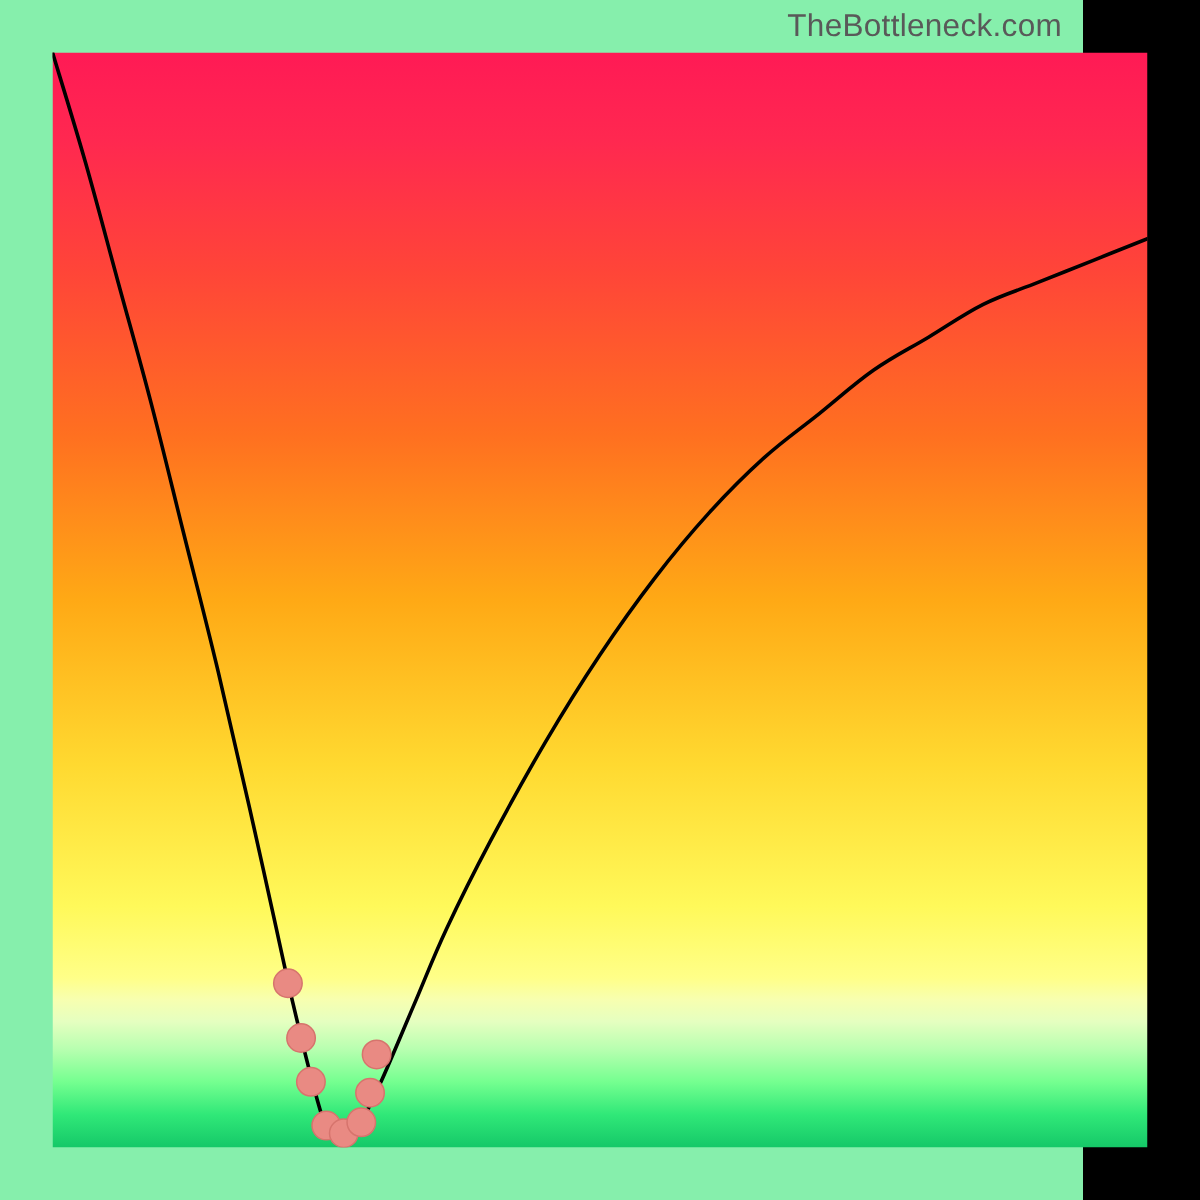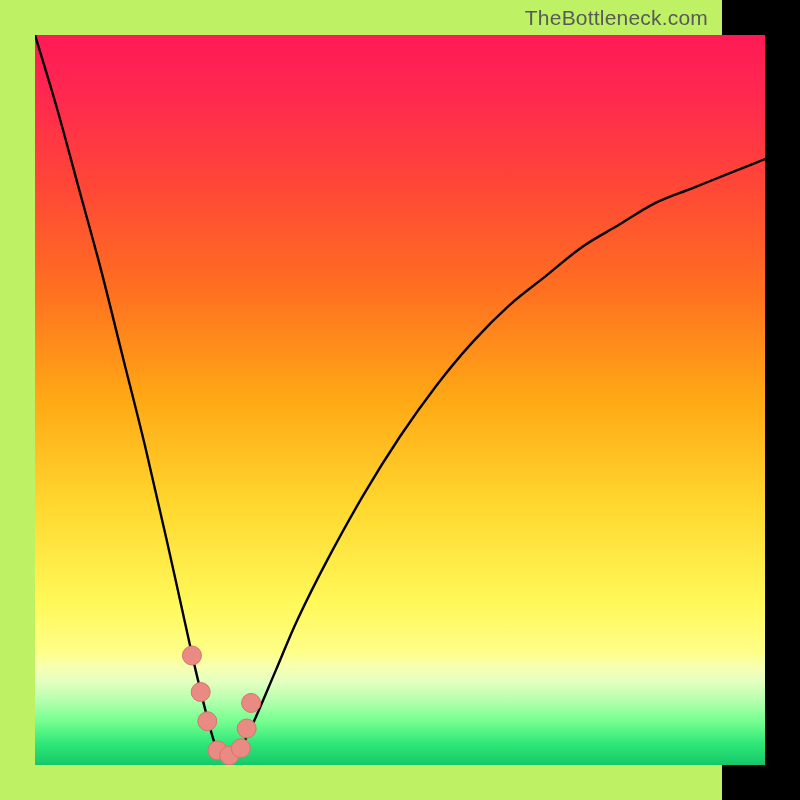--- a/index.html
+++ b/index.html
@@ -8,21 +8,21 @@
     width: 800px;
     height: 800px;
     background: #000;
     overflow: hidden;
     font-family: Arial, Helvetica, sans-serif;
   }
   .frame {
     position: relative;
     width: 722px;
     height: 800px;
-    background: #bef264;
+    background: #86efac;
   }
   .plot-area {
     position: absolute;
     left: 35px;
     top: 35px;
     width: 730px;
     height: 730px;
   }
   .gradient-bg {
     position: absolute;

